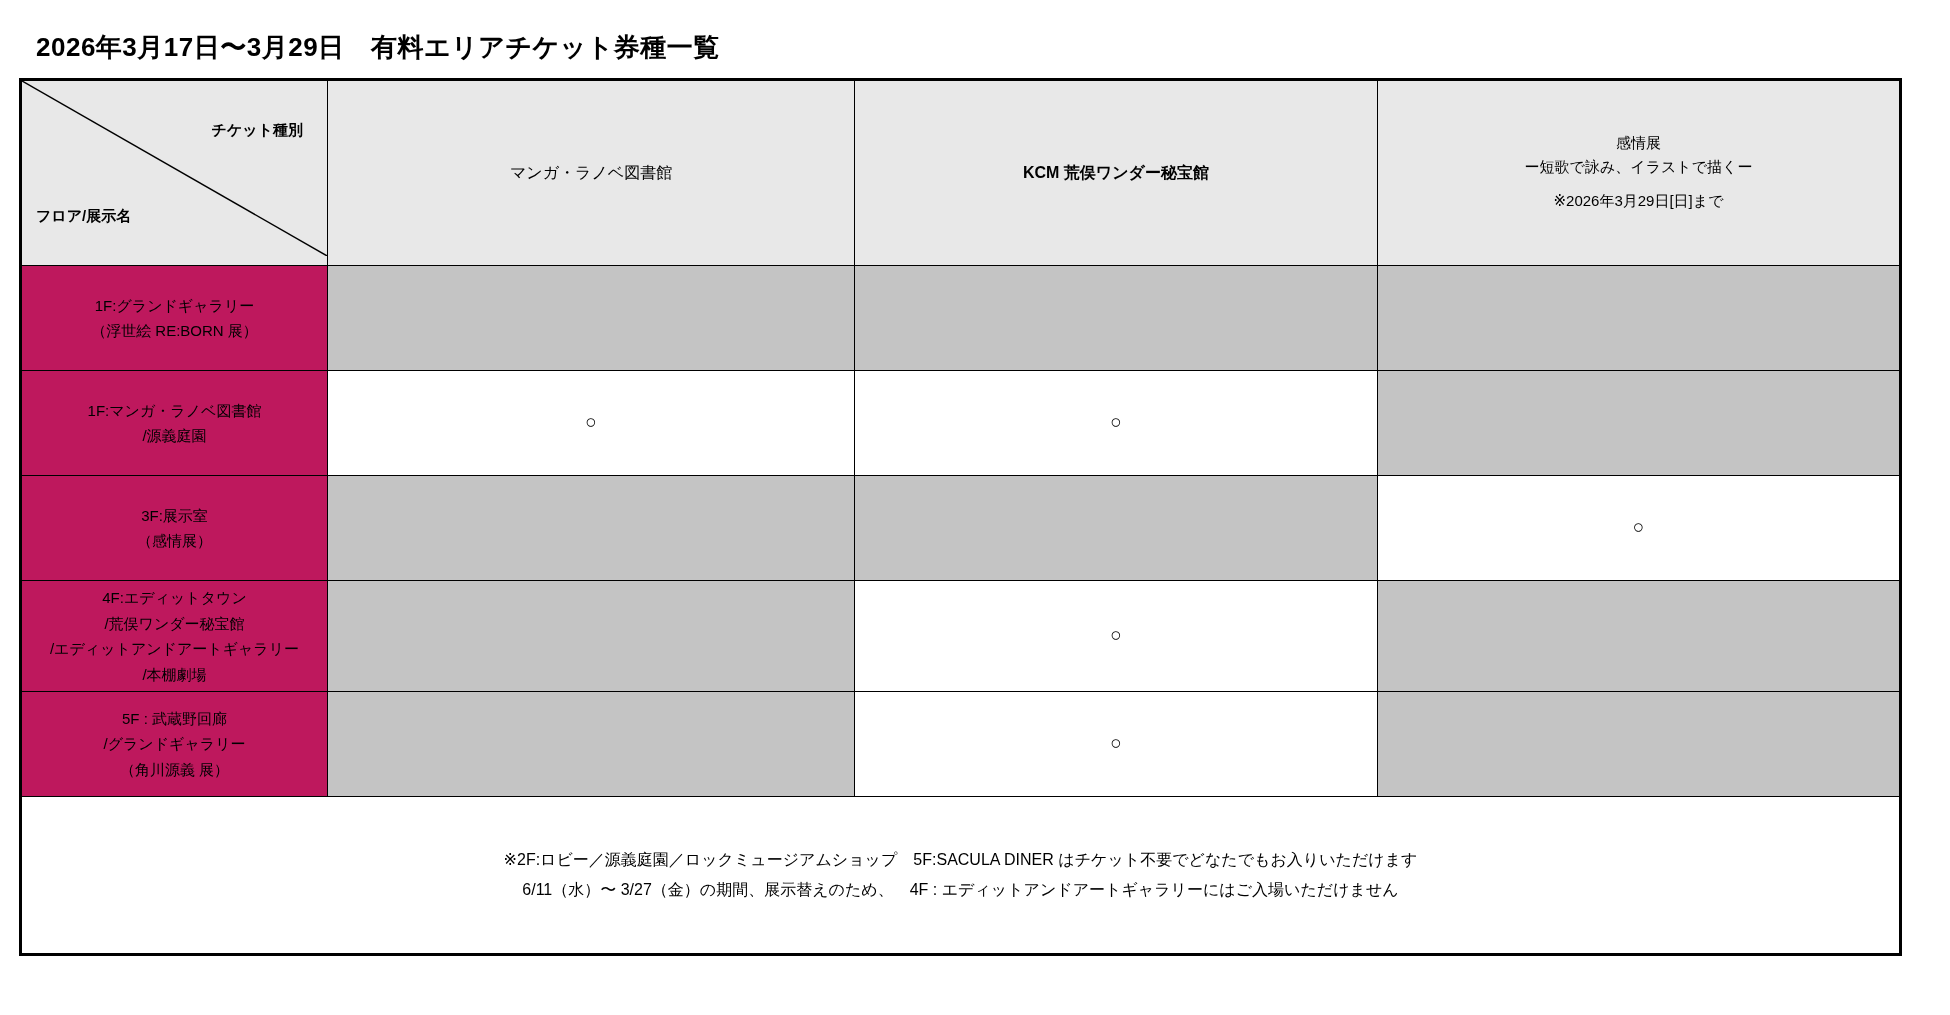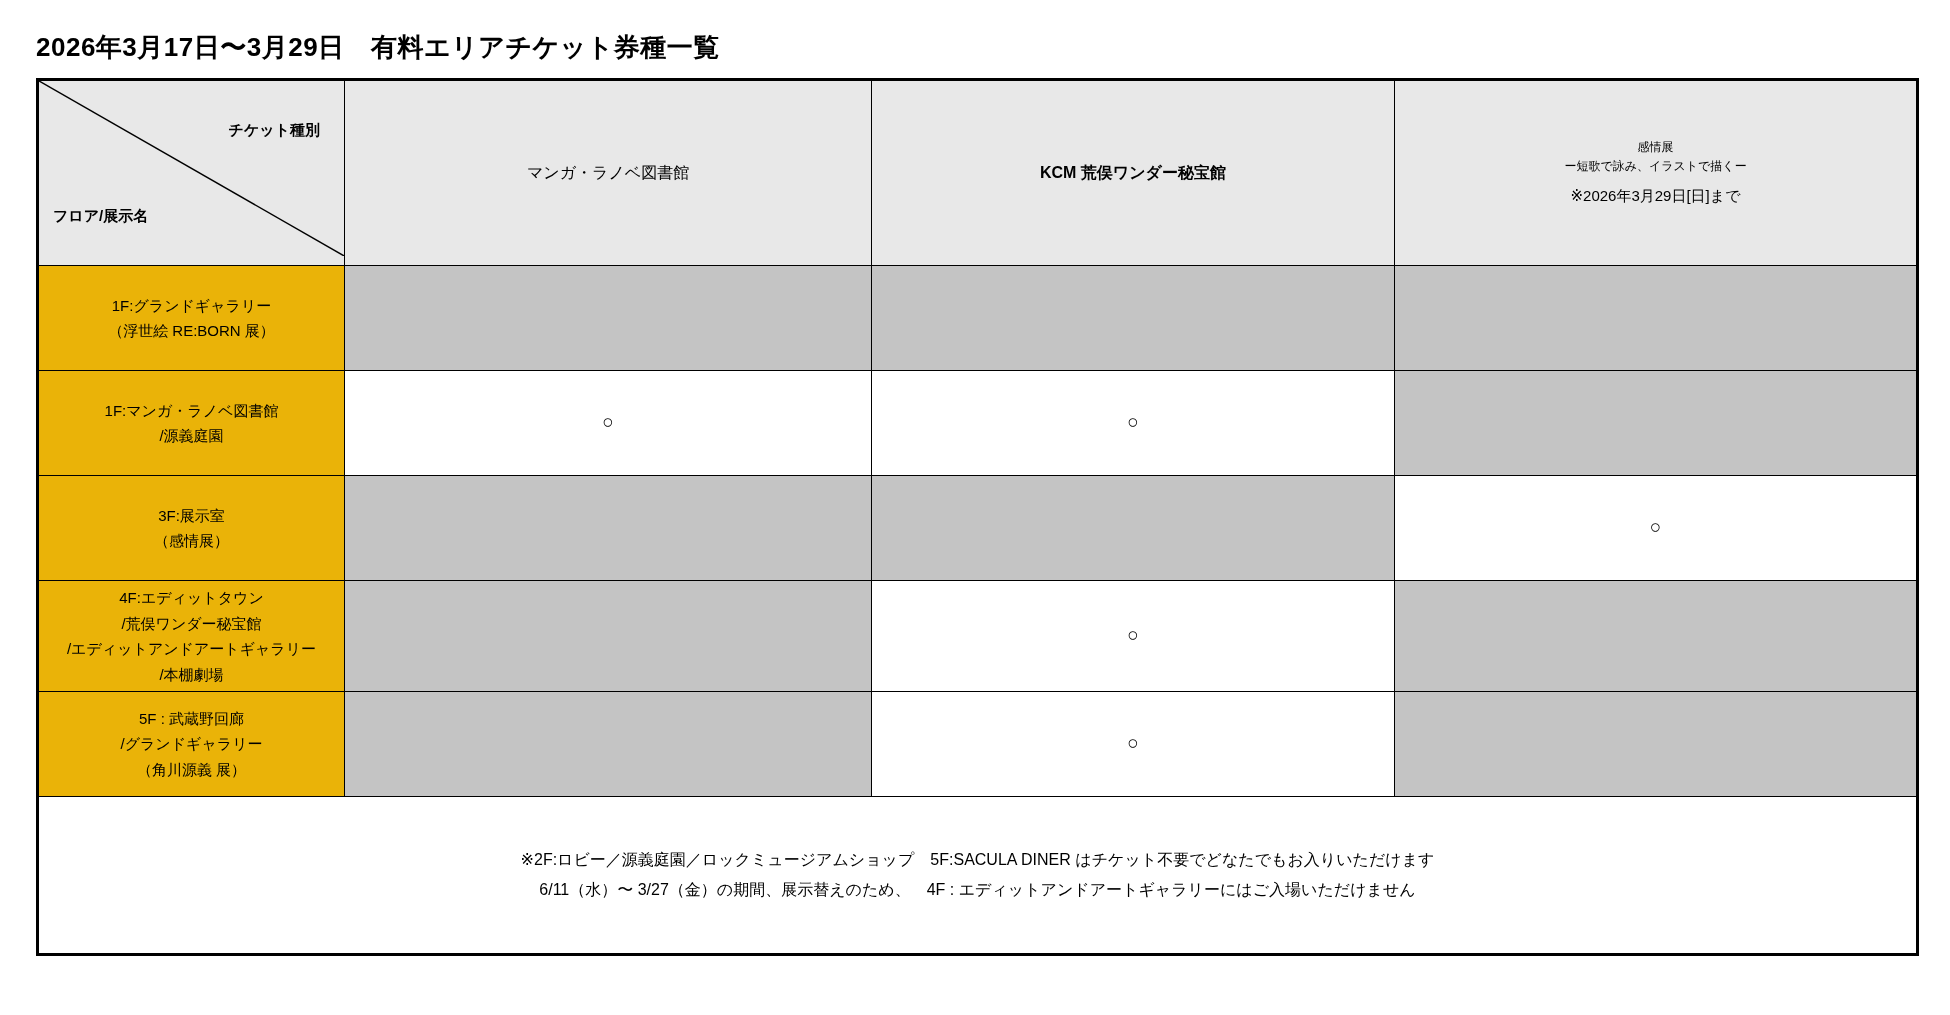--- a/index.html
+++ b/index.html
@@ -25,21 +25,21 @@
     left: 36px;
     top: 14px;
     font-size: 26px;
     font-weight: bold;
     letter-spacing: 0.5px;
     white-space: pre;
     margin-top: 16px;
   }
   .table-wrap {
     position: absolute;
-    left: 36px;
+    left: 19px;
     top: 78px;
     width: 1880px;
   }
   table.ticket-table {
     border-collapse: collapse;
     width: 1880px;
     table-layout: fixed;
     border: 3px solid #000;
   }
   table.ticket-table td {
@@ -93,34 +93,35 @@
   }
   .hdr-text.bold-lead {
     font-weight: bold;
   }
   .hdr-sub {
     font-size: 15px;
     margin-top: 9px;
     white-space: pre-line;
   }
   .hdr-main-multi {
-    font-size: 12px;
+    font-size: 15px;
     white-space: pre-line;
     line-height: 1.6;
+    font-family: Liberation Mono, monospace;
   }
 
   
   tr.body-row td {
     height: 96px;
   }
   tr.body-row td.row-label {
     font-size: 15px;
     line-height: 1.7;
     white-space: pre-line;
-    background: #eab308;
+    background: #be185d;
   }
   td.cell-blocked {
     background: #c4c4c4;
   }
   td.cell-open {
     background: #ffffff;
   }
   .mark {
     font-size: 19px;
     line-height: 1;

